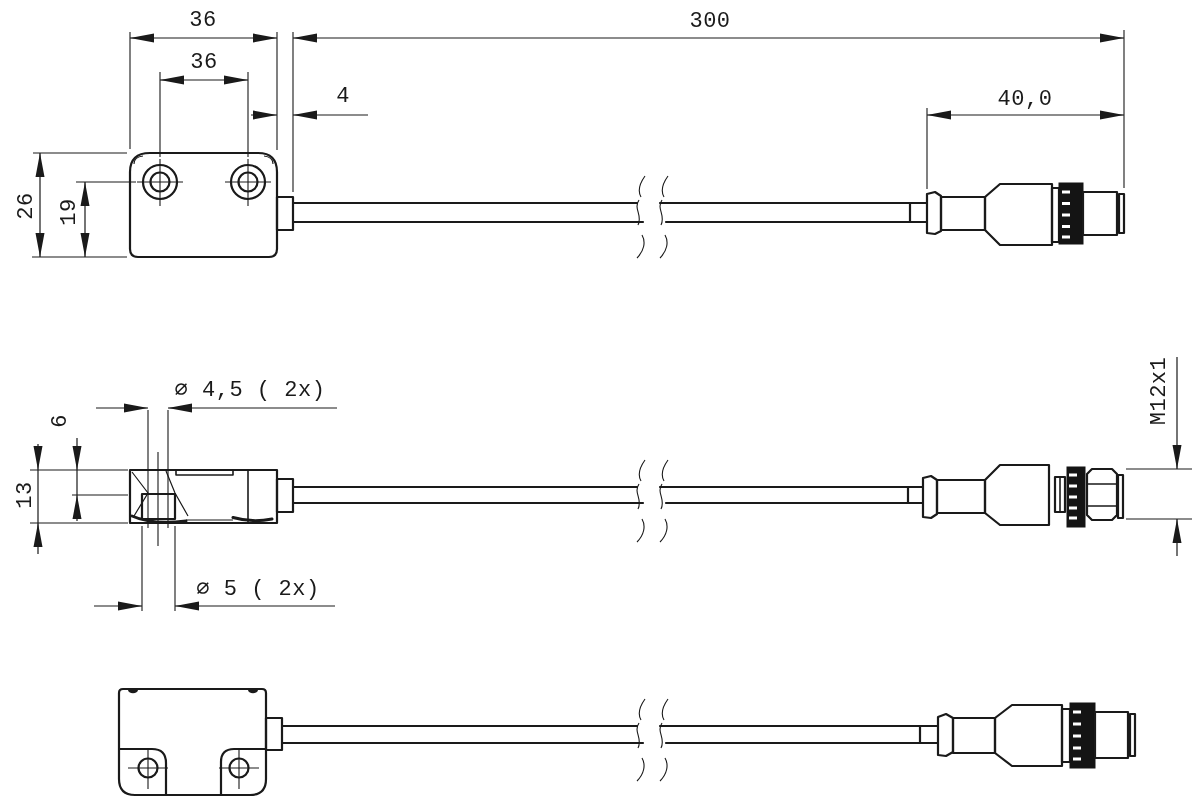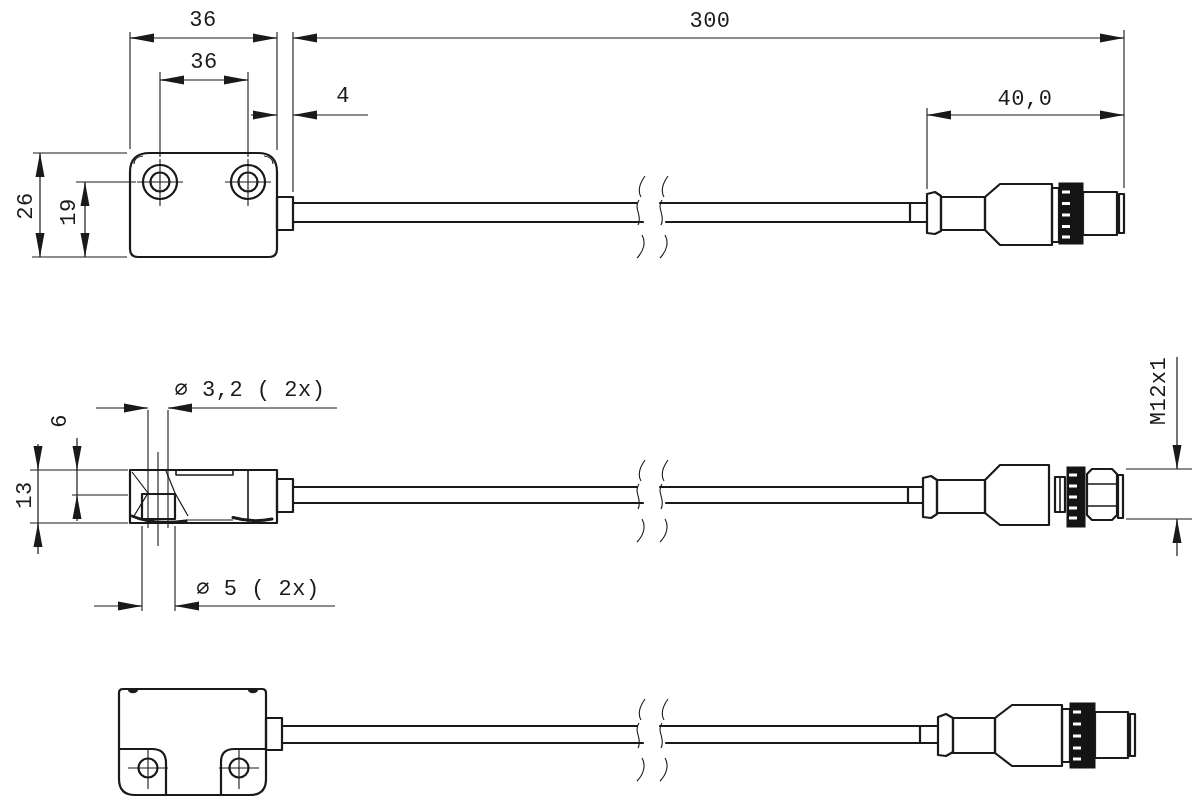--- a/index.html
+++ b/index.html
@@ -146,19 +146,19 @@
   </g>
 </svg>
 
   <div class="dim-label" style="left:203px;top:21px">36</div>
   <div class="dim-label" style="left:204px;top:63px">36</div>
   <div class="dim-label" style="left:343px;top:97px">4</div>
   <div class="dim-label" style="left:710px;top:22px">300</div>
   <div class="dim-label" style="left:1025px;top:100px">40,0</div>
   <div class="dim-label rot" style="left:27px;top:206px">26</div>
   <div class="dim-label rot" style="left:70px;top:212px">19</div>
-  <div class="dim-label" style="left:250px;top:391px">⌀ 3,2 ( 2x)</div>
+  <div class="dim-label" style="left:250px;top:391px">⌀ 4,5 ( 2x)</div>
   <div class="dim-label rot" style="left:61px;top:421px">6</div>
   <div class="dim-label rot" style="left:26px;top:495px">13</div>
   <div class="dim-label" style="left:258px;top:590px">⌀ 5 ( 2x)</div>
   <div class="dim-label rot" style="left:1160px;top:391px">M12x1</div>
 
 </div>
 
 </body></html>

